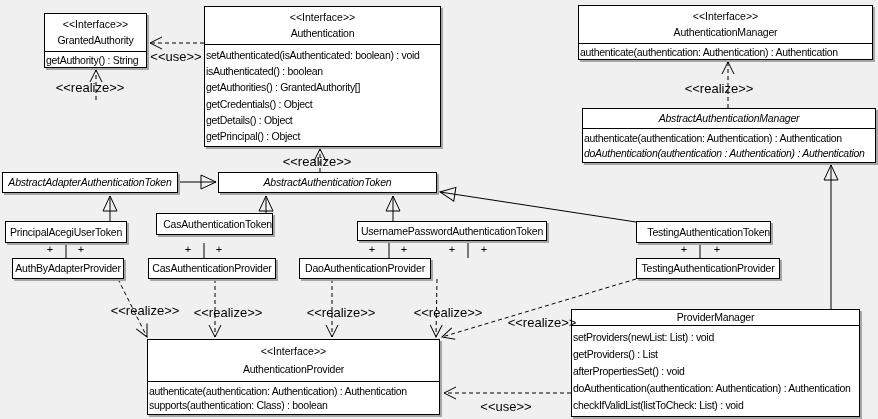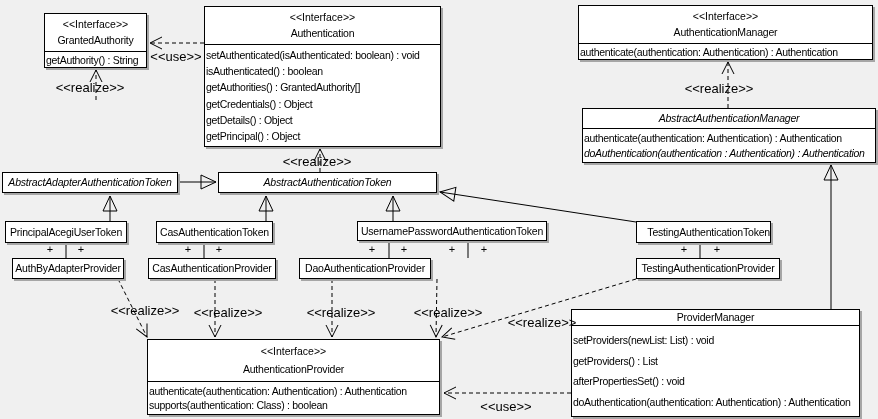--- a/index.html
+++ b/index.html
@@ -32,21 +32,21 @@
   .plus{font-size:11px;}
   
   #b-ga   {left:44px; top:13px; width:103px;height:55px;}
   #b-gai  {left:45px; top:100px;width:102px;height:21px;}
   #b-auth {left:204px;top:6px;  width:237px;height:141px;}
   #b-am   {left:578px;top:5px;  width:295px;height:55px;}
   #b-aam  {left:582px;top:108px;width:294px;height:55px;}
   #b-aadt {left:2px;  top:172px;width:176px;height:21px;}
   #b-aat  {left:218px;top:172px;width:219px;height:21px;}
   #b-pat  {left:5px;  top:221px;width:122px;height:22px;}
-  #b-cat  {left:156px;top:221px;width:117px;height:22px;}
+  #b-cat  {left:156px;top:213px;width:117px;height:22px;align-items:flex-end;}
   #b-upat {left:357px;top:221px;width:190px;height:20px;}
   #b-tat  {left:636px;top:221px;width:135px;height:22px;align-items:flex-end;}
   #b-abap {left:12px; top:258px;width:112px;height:21px;}
   #b-casp {left:148px;top:258px;width:128px;height:21px;}
   #b-daop {left:299px;top:258px;width:132px;height:21px;}
   #b-pdaop{left:437px;top:258px;width:174px;height:21px;}
   #b-testp{left:636px;top:258px;width:144px;height:21px;}
   #b-ap   {left:147px;top:339px;width:293px;height:76px;}
   #b-pm   {left:571px;top:309px;width:289px;height:108px;}
   #edges path{fill:none;stroke:#000;stroke-width:1;}
@@ -212,20 +212,21 @@
 
   <div class="uml-box" id="b-pm">
     <div class="title" style="height:15px">
       <div class="cname">ProviderManager</div>
     </div>
     <div class="methods">
       <div class="m">setProviders(newList: List) : void</div>
       <div class="m">getProviders() : List</div>
       <div class="m">afterPropertiesSet() : void</div>
       <div class="m">doAuthentication(authentication: Authentication) : Authentication</div>
+      <div class="m">checkIfValidList(listToCheck: List) : void</div>
     </div>
   </div>
 
   <span class="lbl" style="left:176px;top:56px">&lt;&lt;use&gt;&gt;</span>
   <span class="lbl" style="left:90px;top:87px">&lt;&lt;realize&gt;&gt;</span>
   <span class="lbl" style="left:317px;top:161px">&lt;&lt;realize&gt;&gt;</span>
   <span class="lbl" style="left:719px;top:88px">&lt;&lt;realize&gt;&gt;</span>
   <span class="lbl" style="left:145px;top:310px">&lt;&lt;realize&gt;&gt;</span>
   <span class="lbl" style="left:228px;top:312px">&lt;&lt;realize&gt;&gt;</span>
   <span class="lbl" style="left:341px;top:312px">&lt;&lt;realize&gt;&gt;</span>

